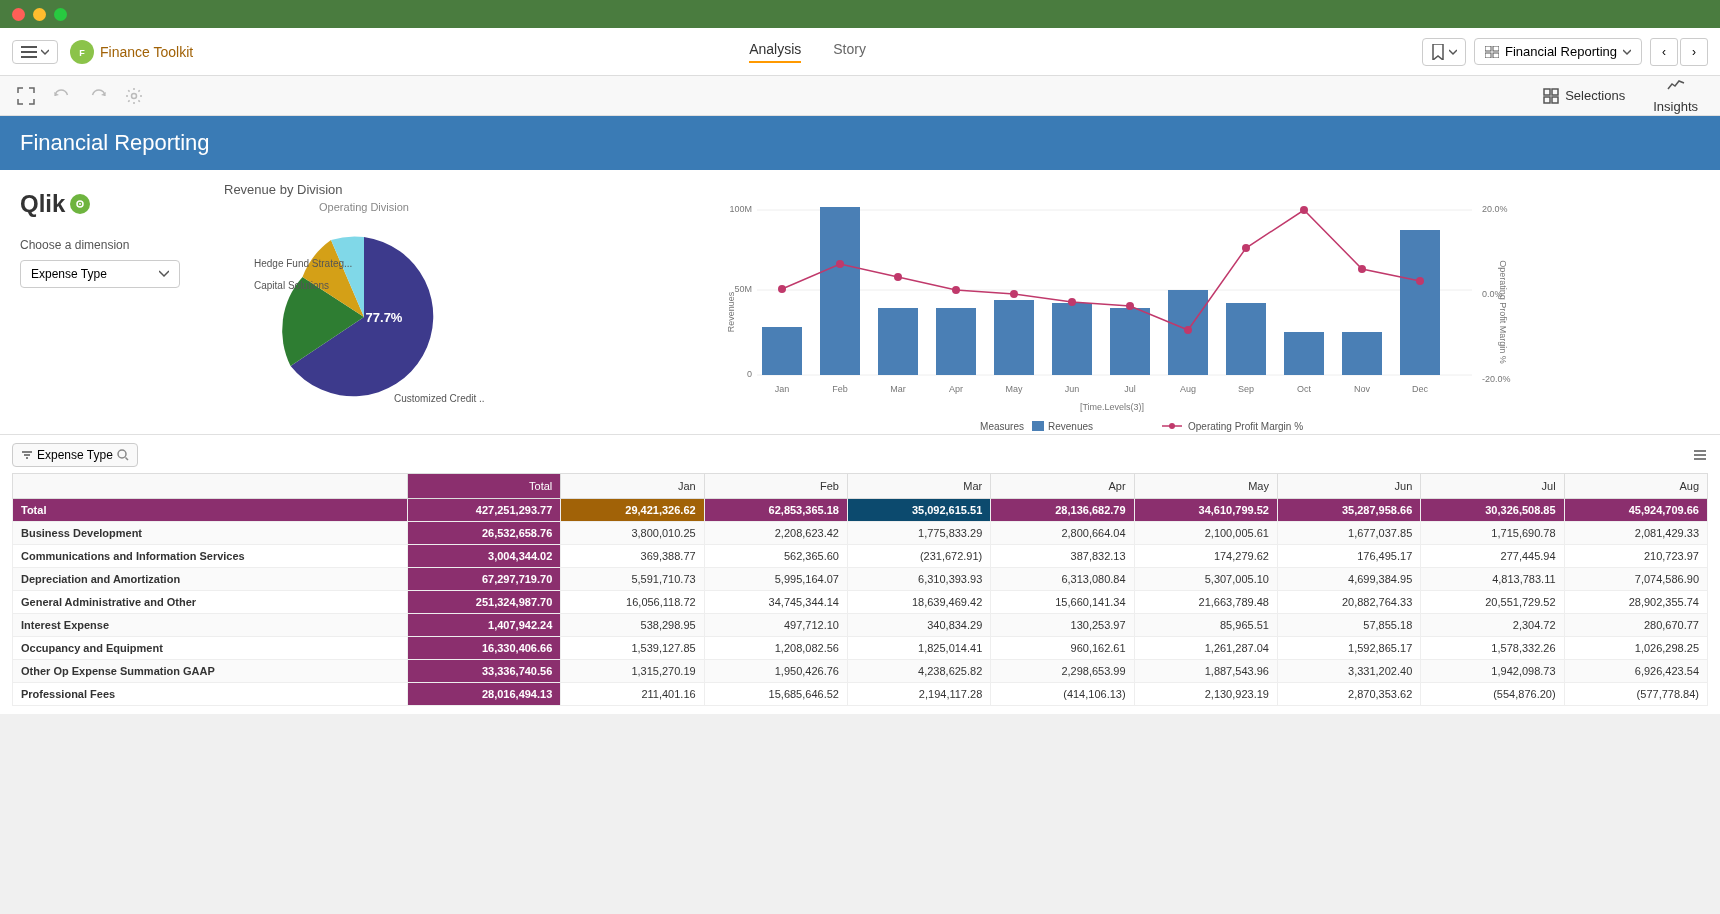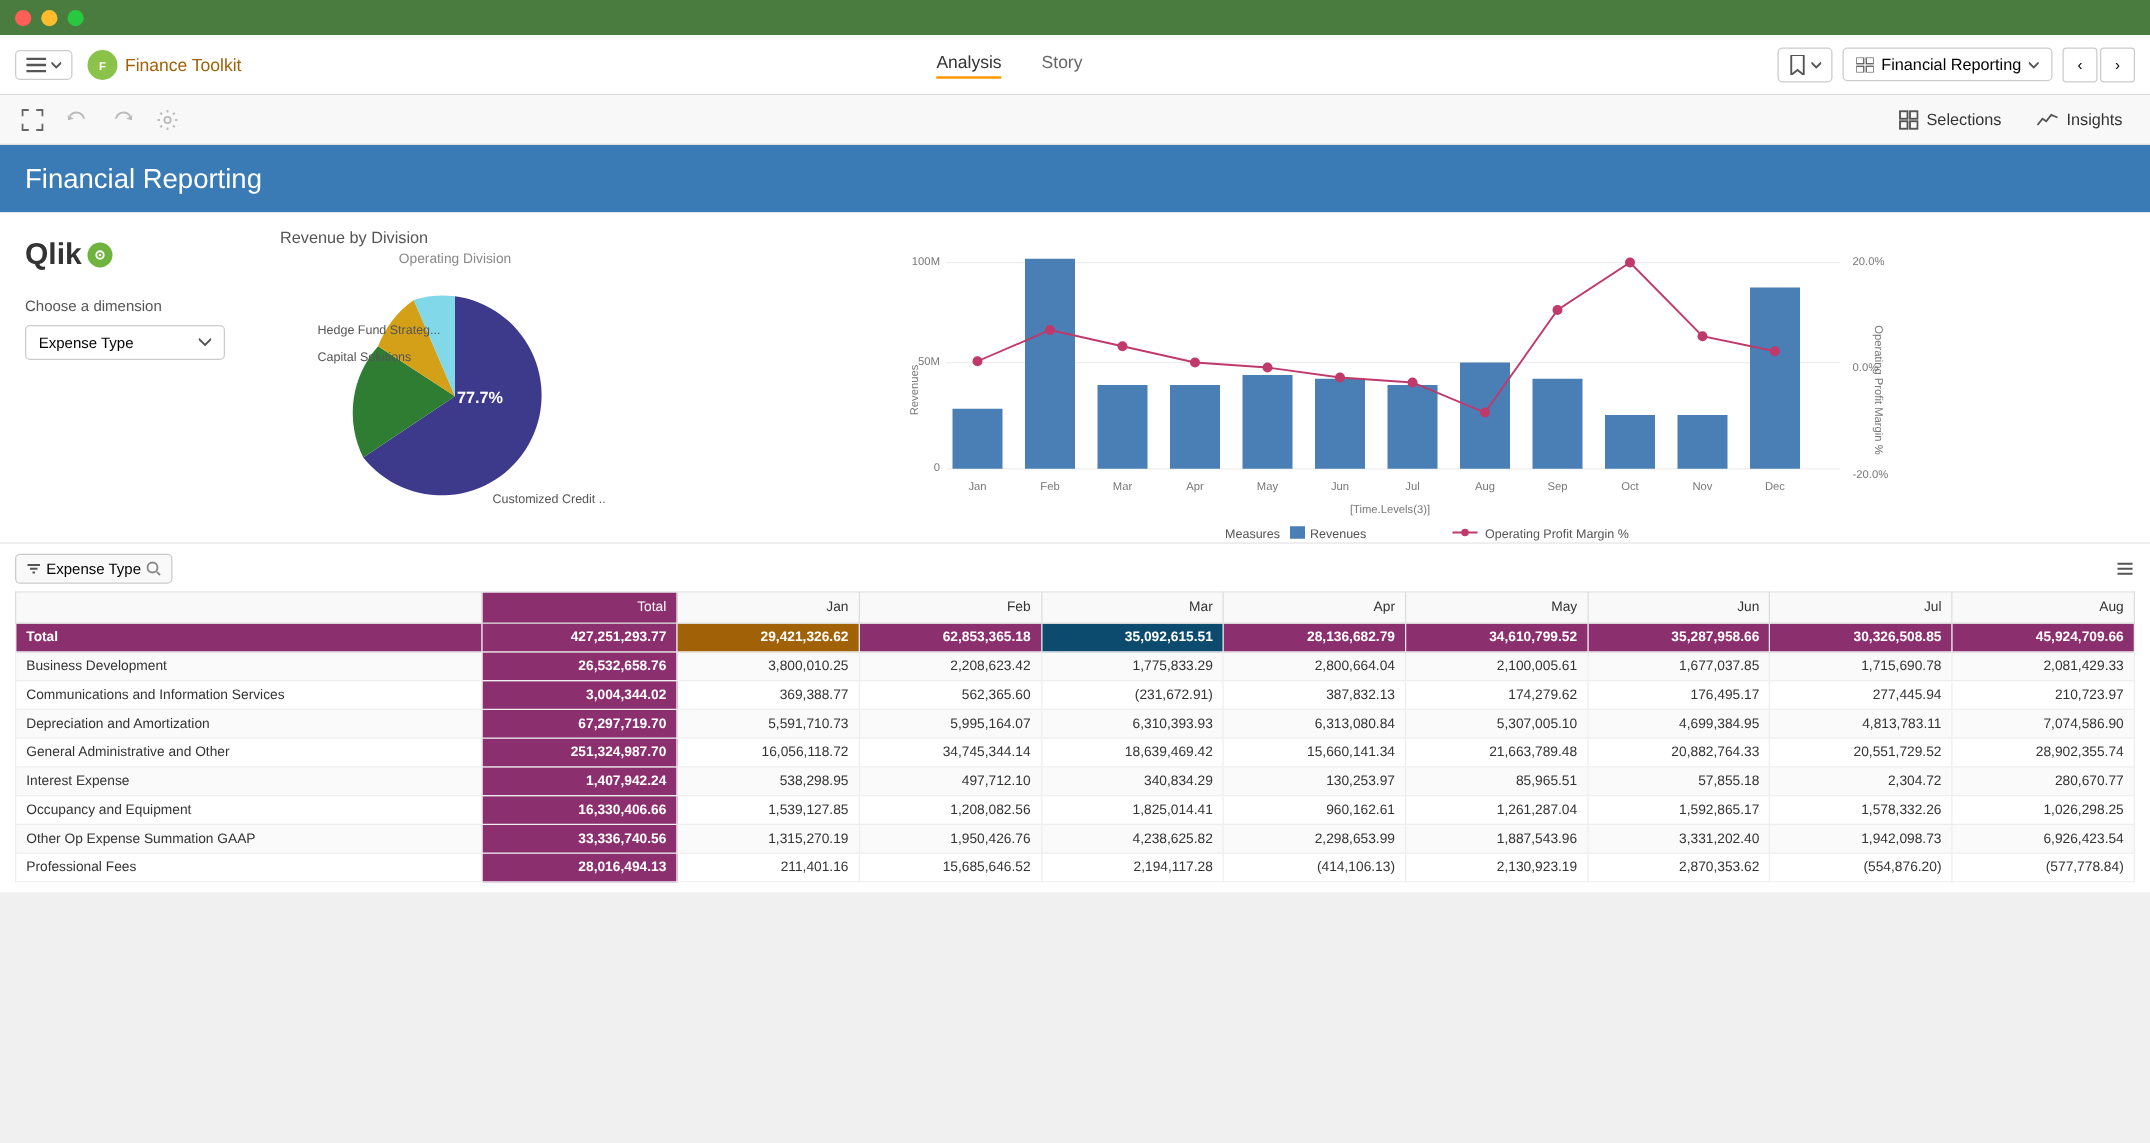--- a/index.html
+++ b/index.html
@@ -21,21 +21,21 @@
     .top-right { display: flex; align-items: center; gap: 8px; margin-left: auto; }
     .bookmark-btn { border: 1px solid #ccc; border-radius: 4px; padding: 5px 8px; display: flex; align-items: center; gap: 4px; cursor: pointer; }
     .sheet-selector { border: 1px solid #ccc; border-radius: 4px; padding: 5px 10px; display: flex; align-items: center; gap: 6px; cursor: pointer; font-size: 13px; }
     .nav-arrows { display: flex; gap: 2px; }
     .nav-arrow { border: 1px solid #ccc; border-radius: 3px; width: 28px; height: 28px; display: flex; align-items: center; justify-content: center; cursor: pointer; font-size: 12px; }
 
     .toolbar { background: #f8f8f8; height: 40px; display: flex; align-items: center; padding: 0 12px; gap: 8px; border-bottom: 1px solid #e0e0e0; }
     .toolbar-icon { width: 28px; height: 28px; display: flex; align-items: center; justify-content: center; color: #555; cursor: pointer; border-radius: 3px; }
     .toolbar-spacer { flex: 1; }
     .selections-btn { display: flex; align-items: center; gap: 6px; padding: 5px 10px; cursor: pointer; font-size: 13px; color: #333; }
-    .insights-btn { display: flex; align-items: center; gap: 6px; padding: 5px 10px; cursor: pointer; font-size: 13px; color: #333; }
+    .insights-btn { display: flex; align-items: center; gap: 6px; padding: 5px 10px; cursor: pointer; font-size: 13px; color: #333; flex-direction: column; }
 
     .page-header { background: #3a7bb5; color: white; padding: 14px 20px; font-size: 22px; font-weight: 300; }
 
     .content-area { display: flex; flex-direction: column; padding: 0; background: #f5f5f5; }
 
     .top-panels { display: flex; padding: 12px; gap: 12px; background: #fff; border-bottom: 1px solid #e0e0e0; }
 
     .left-panel { width: 200px; flex-shrink: 0; display: flex; flex-direction: column; align-items: flex-start; padding: 8px; }
     .qlik-logo { display: flex; align-items: center; gap: 4px; font-size: 22px; font-weight: 700; color: #333; margin-bottom: 20px; }
     .choose-dim-label { font-size: 12px; color: #555; margin-bottom: 8px; }
@@ -50,21 +50,21 @@
     .chart-container { position: relative; height: 240px; }
 
     .table-section { padding: 8px 12px; background: #fff; }
     .table-header-row { display: flex; align-items: center; margin-bottom: 6px; }
 
     .data-table { width: 100%; border-collapse: collapse; font-size: 11px; }
     .data-table th { padding: 6px 8px; text-align: right; font-weight: 500; color: #333; border: 1px solid #ddd; background: #f9f9f9; white-space: nowrap; }
     .data-table th.label-col { text-align: left; background: #f9f9f9; min-width: 200px; }
     .data-table th.total-col { background: #8b2f6e; color: white; }
     .data-table td { padding: 5px 8px; text-align: right; border: 1px solid #eee; white-space: nowrap; color: #333; }
-    .data-table td.label-cell { text-align: left; font-weight: normal; color: #333; }
+    .data-table td.label-cell { text-align: left; font-weight: bold; color: #333; }
     .data-table tr.total-row td { background: #8b2f6e; color: white; font-weight: 600; }
     .data-table tr.total-row td.label-cell { background: #8b2f6e; color: white; }
     .data-table tr:nth-child(even) td { background: #fafafa; }
     .data-table tr.total-row td.total-col-cell { background: #8b2f6e; color: white; font-weight: 700; }
     .total-col-cell { background: #8b2f6e !important; color: white !important; font-weight: 600 !important; }
 
     .scroll-container { overflow-x: auto; }
 
     svg text { font-family: -apple-system, BlinkMacSystemFont, Arial, sans-serif; }
   </style>

